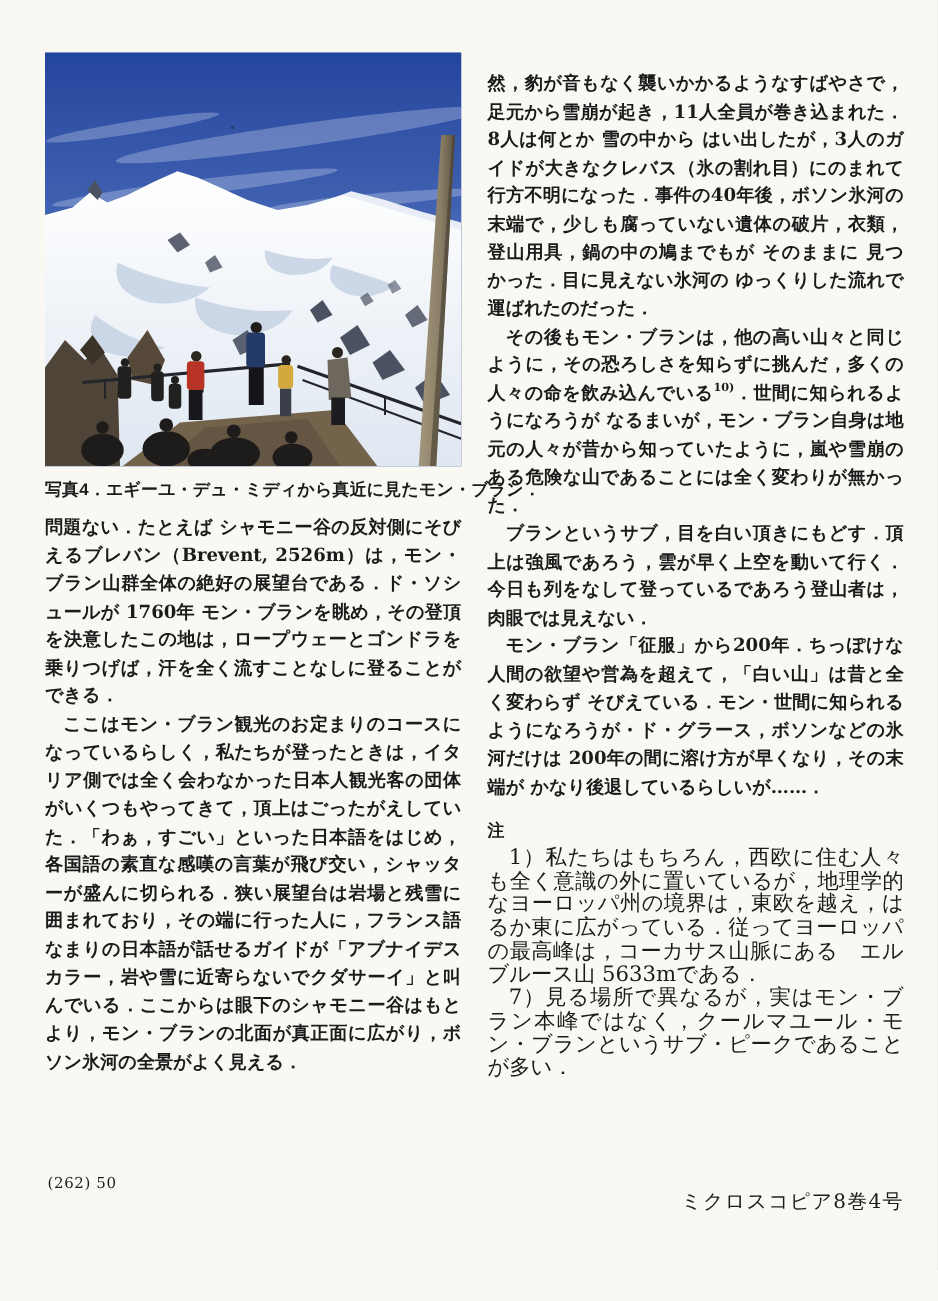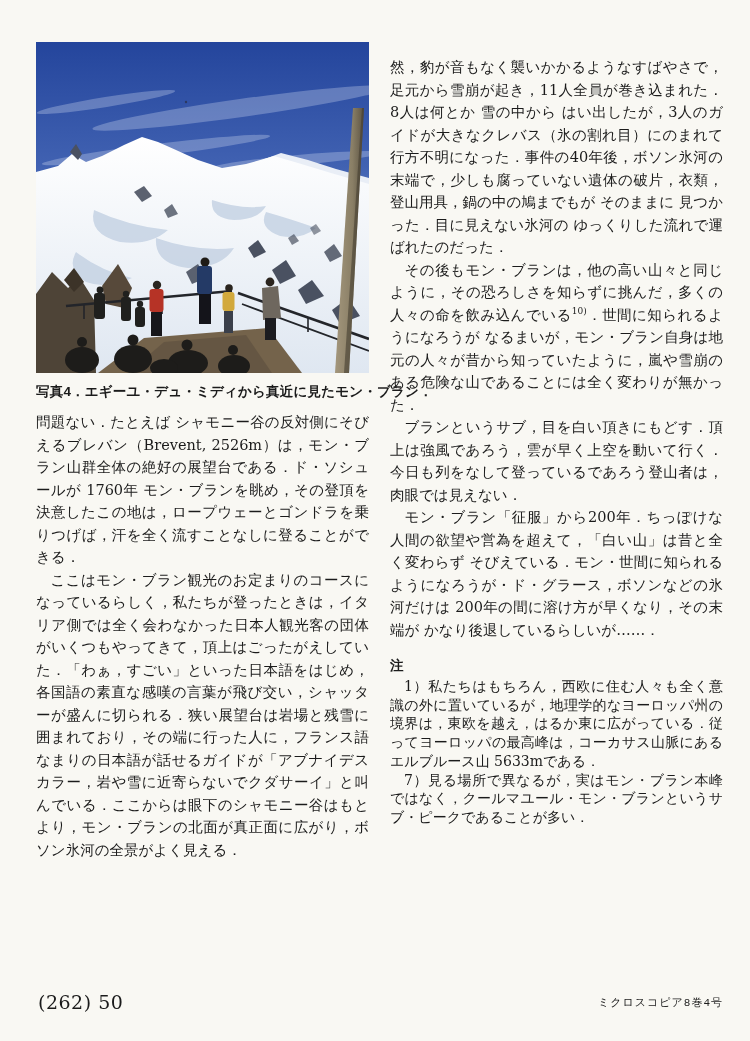--- a/index.html
+++ b/index.html
@@ -30,50 +30,51 @@
     letter-spacing:0.2px;
     margin-top:10px;
     white-space:nowrap;
   }
   .body{
     margin:0;
     font-size:14.5px;
     line-height:22.5px;
     text-align:justify;
     text-justify:inter-ideograph;
+    font-weight:bold;
   }
   .first-body{margin-top:10px;}
   .indent{text-indent:1em;}
   sup.note-ref{
     font-size:9px;
     vertical-align:super;
     line-height:0;
   }
   .notes{margin-top:14px;}
   .notes-heading{
     font-weight:700;
     font-size:13.5px;
     line-height:20px;
     margin-bottom:2px;
   }
   .note{
     margin:0;
-    font-size:14px;
+    font-size:17px;
     line-height:18.7px;
     text-align:justify;
     text-justify:inter-ideograph;
     text-indent:1em;
   }
   .footer-left{
-    position:absolute;left:38px;top:991px;
-    font-size:19px;letter-spacing:0.5px;
+    position:absolute;left:38px;top:939px;
+    font-size:12px;letter-spacing:0.5px;
   }
   .footer-right{
-    position:absolute;right:27px;top:995px;
-    font-size:11px;letter-spacing:1px;font-family:Liberation Mono, monospace;
+    position:absolute;right:27px;top:951px;
+    font-size:16px;letter-spacing:1px;
   }
 </style>
 </head>
 <body>
 
 <div class="page">
 
   <div class="col col-left">
     <figure>
       <div class="photo">

